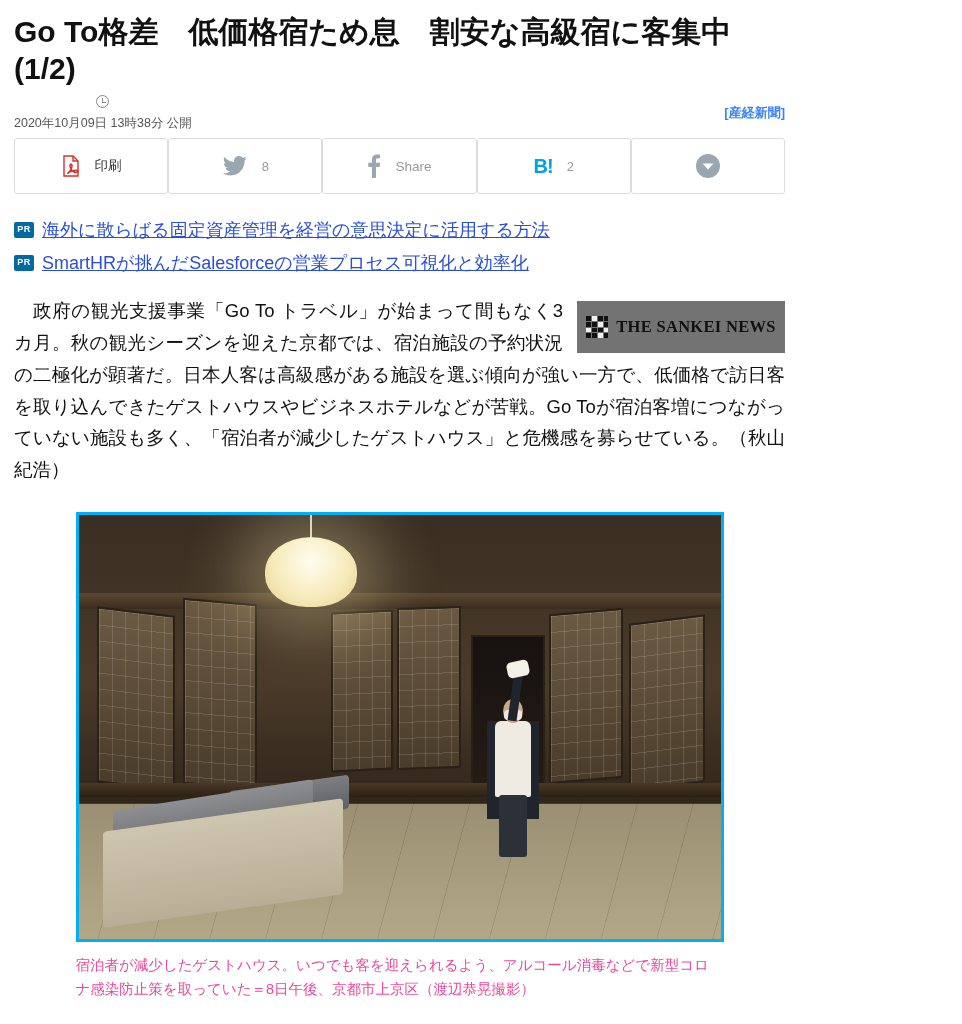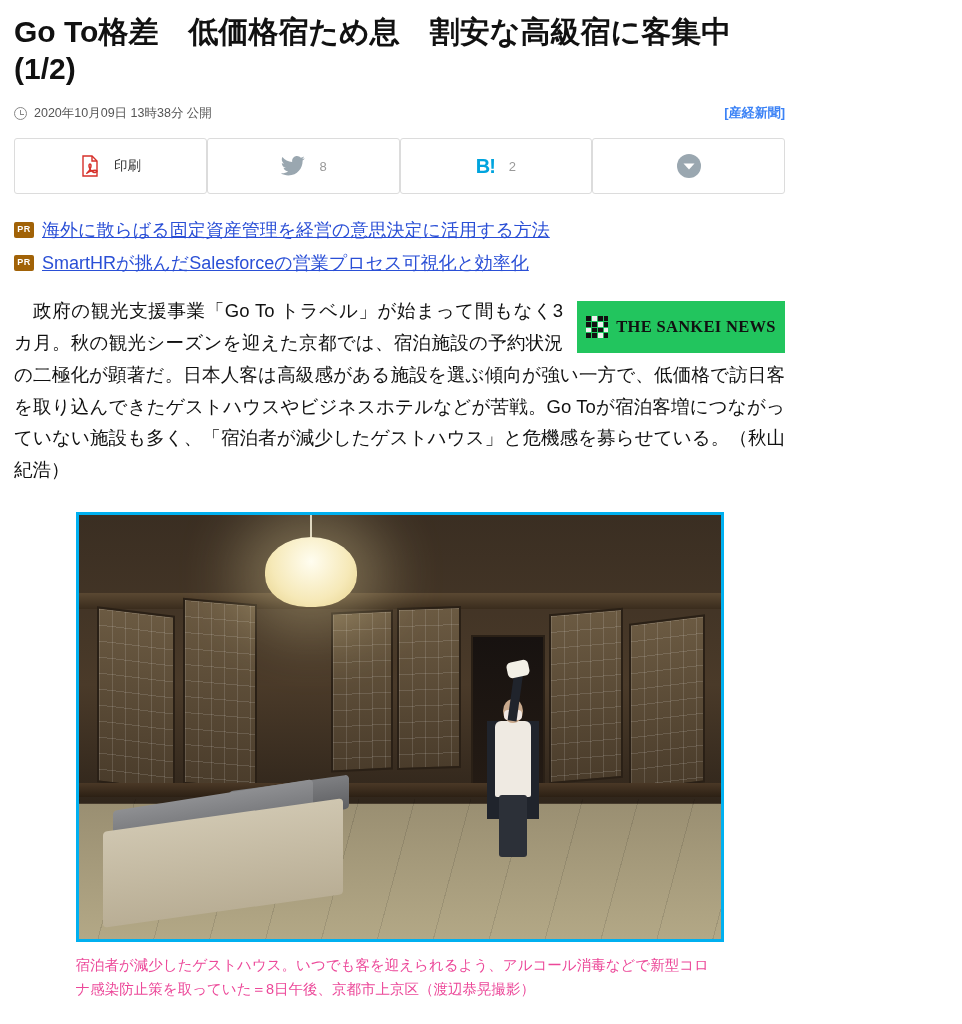--- a/index.html
+++ b/index.html
@@ -37,20 +37,21 @@
     justify-content: space-between;
     margin-top: 16px;
     height: 20px;
   }
   .meta-left {
     display: flex;
     align-items: center;
     gap: 7px;
     font-size: 12.5px;
     color: #555;
+    flex-direction: column;
   }
   .clock-icon {
     width: 13px;
     height: 13px;
     border: 1px solid #888;
     border-radius: 50%;
     position: relative;
     display: inline-block;
   }
   .clock-icon::before {
@@ -120,21 +121,21 @@
   .pr-list {
     margin-top: 24px;
   }
   .pr-row {
     display: flex;
     align-items: center;
     gap: 8px;
     margin-bottom: 9px;
   }
   .pr-badge {
-    background: #a16207;
+    background: #0369a1;
     color: #fff;
     font-size: 9px;
     font-weight: bold;
     line-height: 1;
     padding: 3px 3px 4px 3px;
     border-radius: 2px;
     letter-spacing: 0.5px;
     min-width: 20px;
     text-align: center;
   }
@@ -147,21 +148,21 @@
 
   
   .body-wrap {
     margin-top: 20px;
     position: relative;
   }
   .sankei-logo {
     float: right;
     width: 208px;
     height: 52px;
-    background: #22c55e;
+    background: #737373;
     display: flex;
     align-items: center;
     justify-content: center;
     gap: 8px;
     margin: 6px 0 4px 14px;
   }
   .sankei-mark {
     width: 22px;
     height: 22px;
     display: grid;
@@ -367,20 +368,28 @@
 
     <div class="share-btn">
       <span class="ic-tw">
         <svg width="26" height="22" viewBox="0 0 26 22">
           <path d="M25 3.3c-1 .4-2 .8-3 .9 1-.6 1.7-1.5 2-2.6-1 .6-2 1-3.2 1.2C19.8 1.7 18.5 1 17 1c-2.7 0-4.9 2.2-4.9 4.9 0 .4 0 .8.1 1.1C8.2 6.8 4.7 4.9 2.4 2 2 2.7 1.8 3.5 1.8 4.4c0 1.7.9 3.2 2.2 4.1-.8 0-1.6-.3-2.2-.6 0 2.4 1.7 4.4 3.9 4.8-.4.1-.8.2-1.3.2-.3 0-.6 0-.9-.1.6 2 2.4 3.4 4.6 3.4-1.7 1.3-3.8 2.1-6.1 2.1-.4 0-.8 0-1.2-.1 2.2 1.4 4.8 2.2 7.6 2.2 9.1 0 14.2-7.6 14.2-14.2v-.6c1-.7 1.8-1.6 2.4-2.6z" fill="#9aa7b0"></path>
         </svg>
       </span>
       <span class="share-count">8</span>
     </div>
 
+    <div class="share-btn">
+      <span class="ic-fb">
+        <svg width="14" height="24" viewBox="0 0 14 24">
+          <path d="M9 24V13h3.6l.6-4.2H9V6.3c0-1.2.3-2 2-2h2.1V.6C12.6.5 11.3.4 9.9.4 6.9.4 4.9 2.2 4.9 5.8v3H1.3V13h3.6v11H9z" fill="#9aa7b0"></path>
+        </svg>
+      </span>
+      <span class="share-label gray">Share</span>
+    </div>
 
     <div class="share-btn">
       <span class="ic-hatena">B!</span>
       <span class="share-count">2</span>
     </div>
 
     <div class="share-btn">
       <span class="ic-dn">
         <svg width="26" height="26" viewBox="0 0 26 26">
           <circle cx="13" cy="13" r="12" fill="#9aa7b0"></circle>

